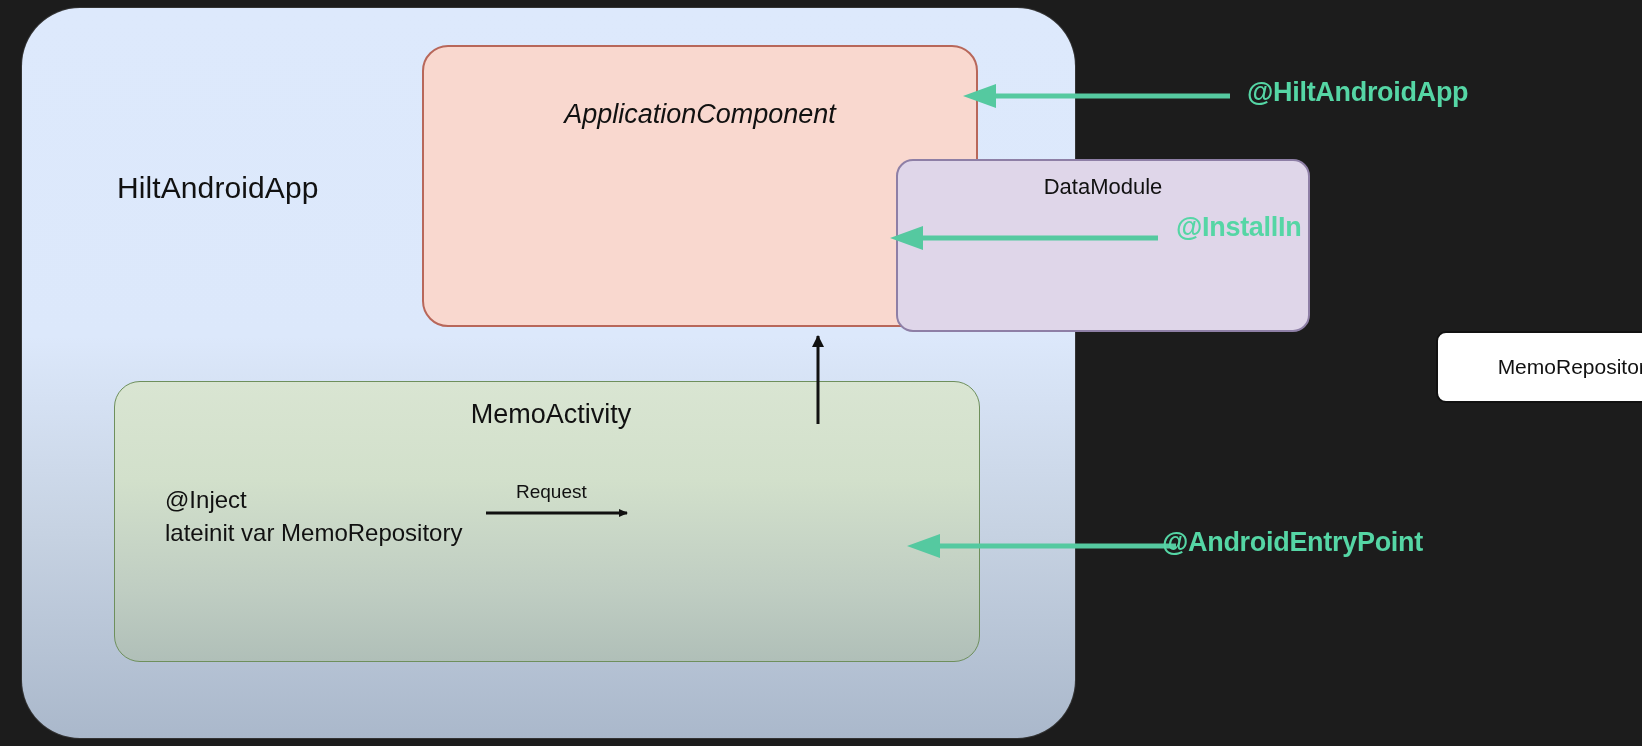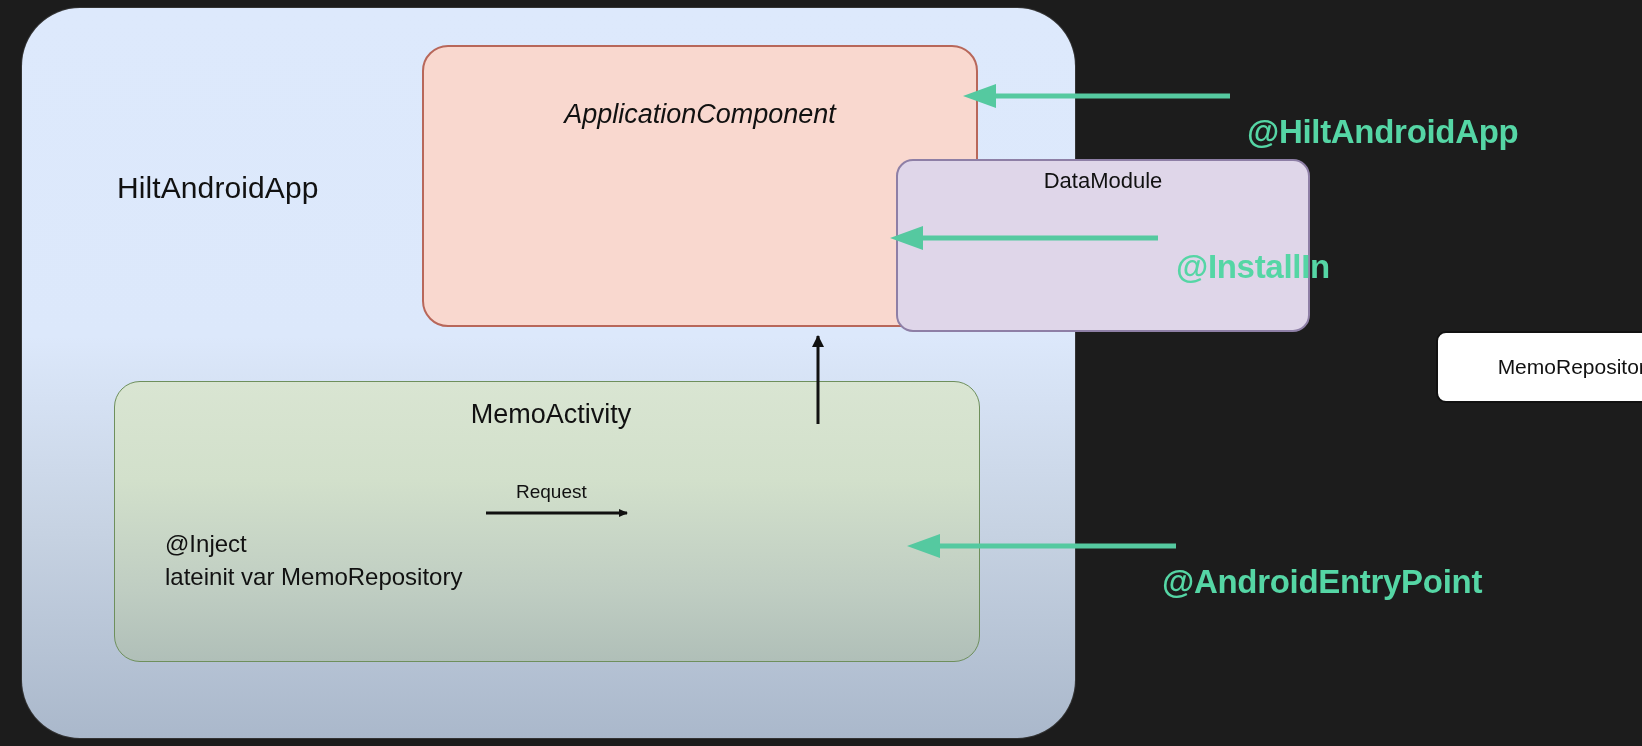--- a/index.html
+++ b/index.html
@@ -70,21 +70,21 @@
     height: 173px;
     border-radius: 17px;
     background: #dfd6e9;
     border: 2px solid #8e7fa6;
     box-sizing: border-box;
   }
   .datamodule-title {
     position: absolute;
     left: 0;
     right: 0;
-    top: 7px;
+    top: 13px;
     text-align: center;
     font-size: 22px;
     color: #111;
   }
 
   
   .repo-box {
     position: absolute;
     left: 538px;
     top: 170px;
@@ -125,42 +125,40 @@
     color: #111;
   }
   .inject-text {
     position: absolute;
     left: 50px;
     top: 101px;
     font-size: 24px;
     line-height: 1.38;
     color: #111;
     white-space: nowrap;
-    margin-top: 44px;
   }
 
   
   .request-label {
     position: absolute;
     left: 516px;
     top: 481px;
     font-size: 19px;
     color: #111;
     white-space: nowrap;
   }
 
   
   .annot {
     position: absolute;
-    font-size: 33px;
+    font-size: 27px;
     font-weight: bold;
     color: #55d6a5;
     white-space: nowrap;
     letter-spacing: -0.3px;
-    margin-top: 36px;
   }
   .annot-hilt      { left: 1247px; top: 77px;  }
   .annot-installin { left: 1176px; top: 212px; }
   .annot-entry     { left: 1162px; top: 527px; }
 
   svg.overlay {
     position: absolute;
     left: 0; top: 0;
     width: 1642px;
     height: 746px;

